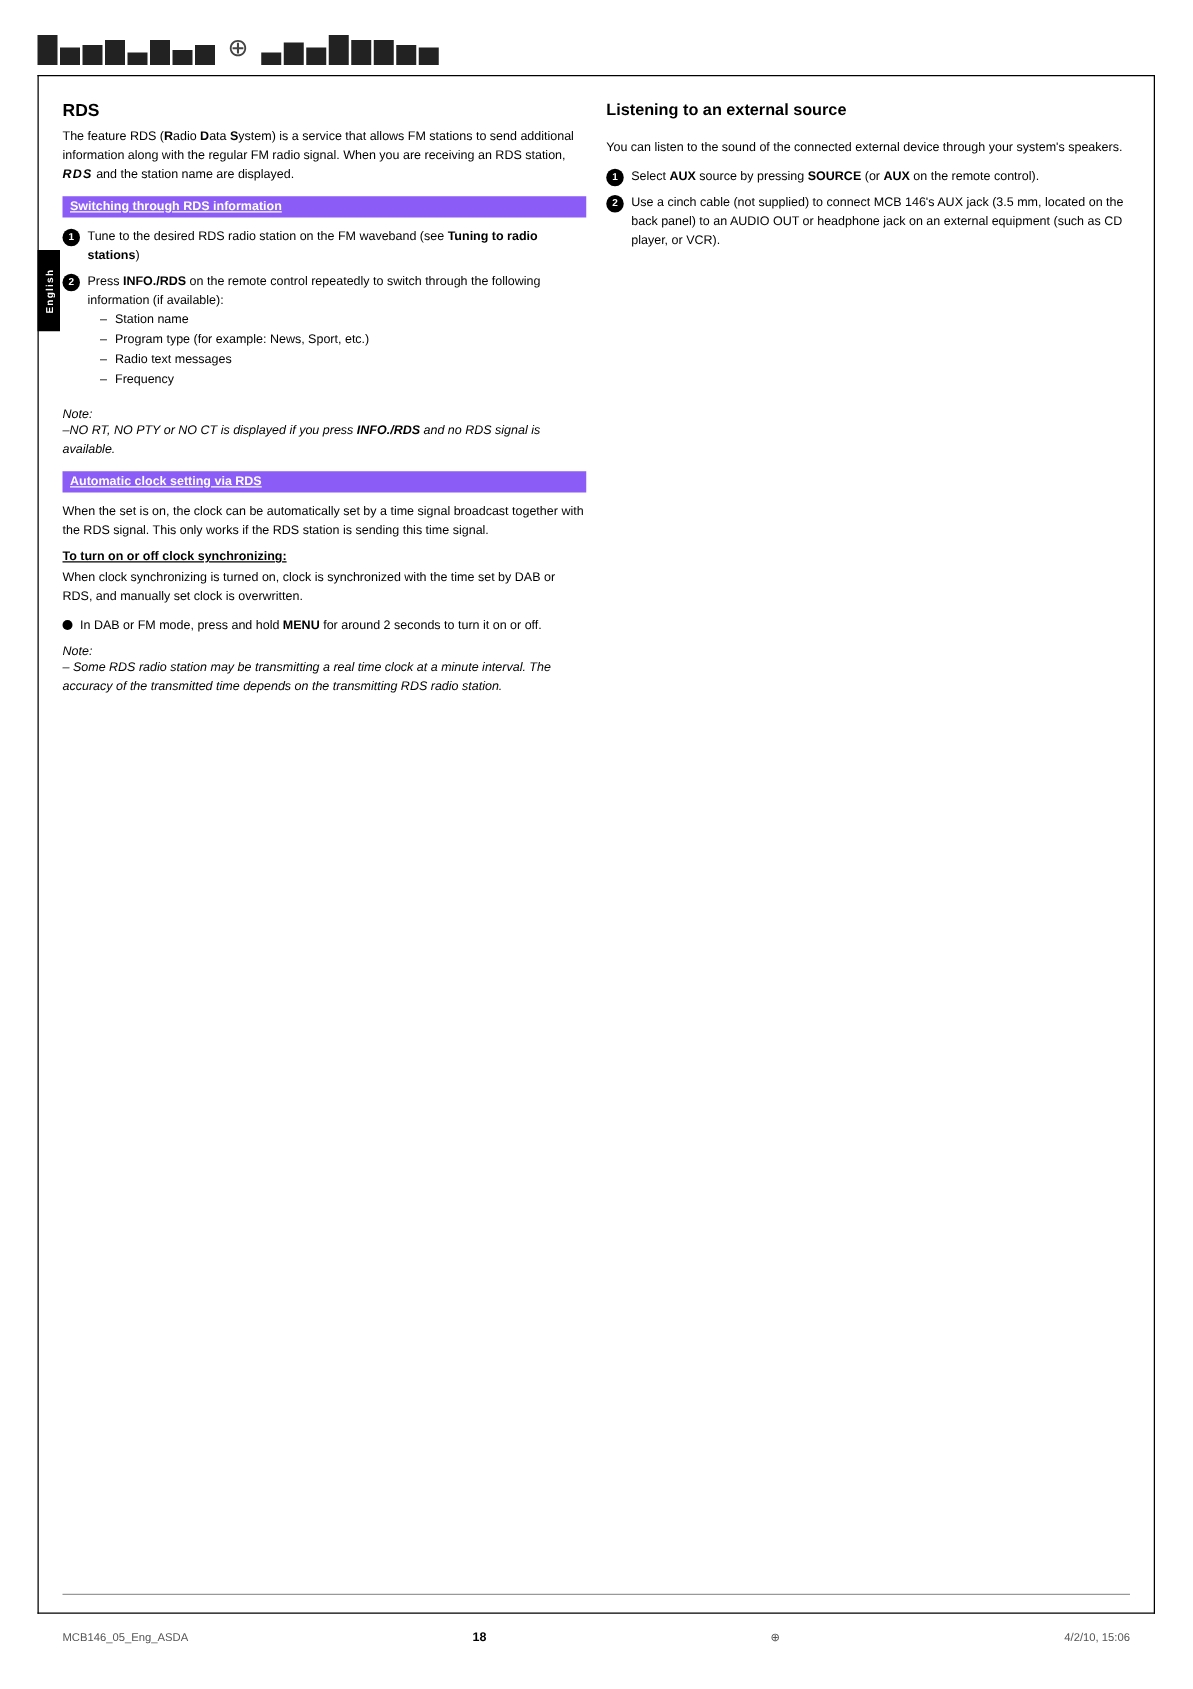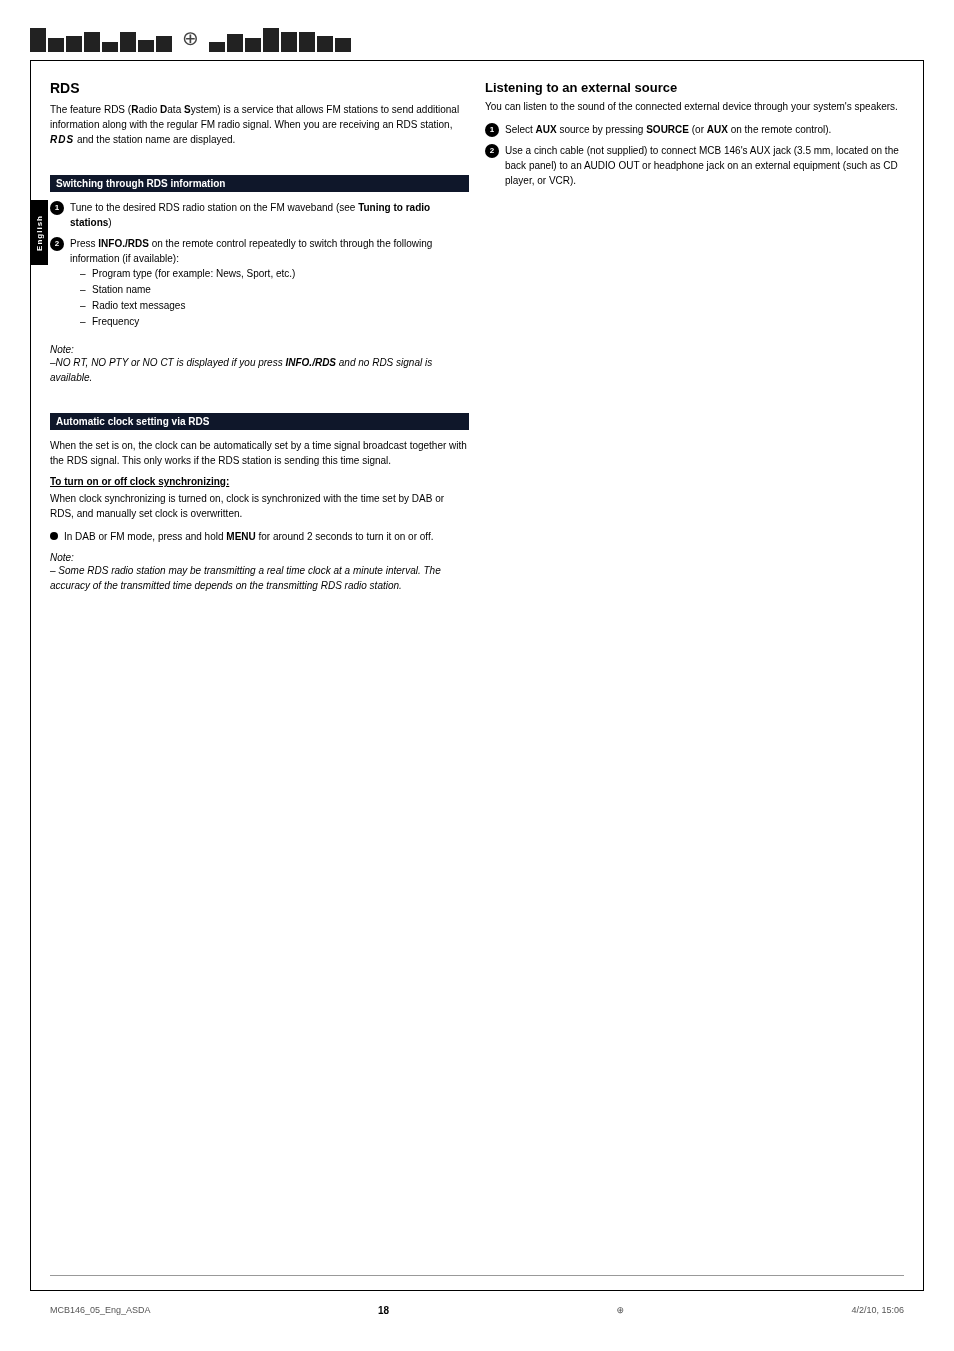--- a/index.html
+++ b/index.html
@@ -109,40 +109,41 @@
       min-width: 0;
     }
 
     .right-column {
       flex: 1;
       min-width: 0;
     }
 
     
     .section-heading {
-      background: #0f172a;
+      background: #8b5cf6;
       color: #fff;
       padding: 3px 6px;
       font-size: 10px;
       font-weight: bold;
       margin-bottom: 8px;
-      margin-top: 28px;
+      margin-top: 10px;
+      text-decoration: underline;
     }
 
     
     .rds-heading {
       font-size: 14px;
       font-weight: bold;
       margin-bottom: 6px;
     }
 
     .aux-section-heading {
       font-size: 13px;
       font-weight: bold;
-      margin-bottom: 4px;
+      margin-bottom: 16px;
     }
 
     
     .body-text {
       font-size: 10px;
       line-height: 1.5;
       margin-bottom: 8px;
       color: #000;
     }
 
@@ -348,22 +349,22 @@
         <div class="item-content">
           Tune to the desired RDS radio station on the FM waveband (see <span class="bold">Tuning to radio stations</span>)
         </div>
       </div>
 
       <div class="numbered-item">
         <div class="number-circle">2</div>
         <div class="item-content">
           Press <span class="bold">INFO./RDS</span> on the remote control repeatedly to switch through the following information (if available):
           <ul class="bullet-list">
+            <li>Station name</li>
             <li>Program type (for example: News, Sport, etc.)</li>
-            <li>Station name</li>
             <li>Radio text messages</li>
             <li>Frequency</li>
           </ul>
         </div>
       </div>
 
       <div class="note-block">
         <div class="note-label">Note:</div>
         <div class="note-text">
           –NO RT, NO PTY or NO CT <em>is displayed if you press</em> <span class="bold">INFO./RDS</span> <em>and no RDS signal is available.</em>

